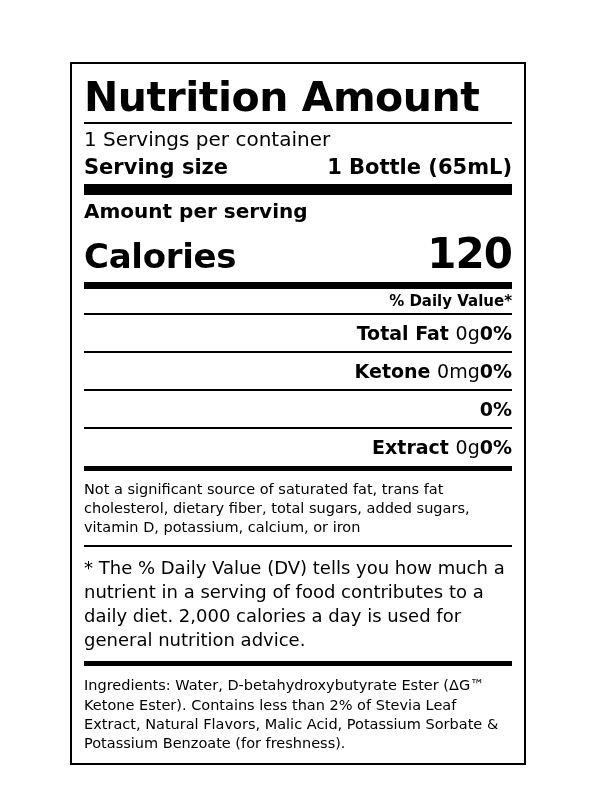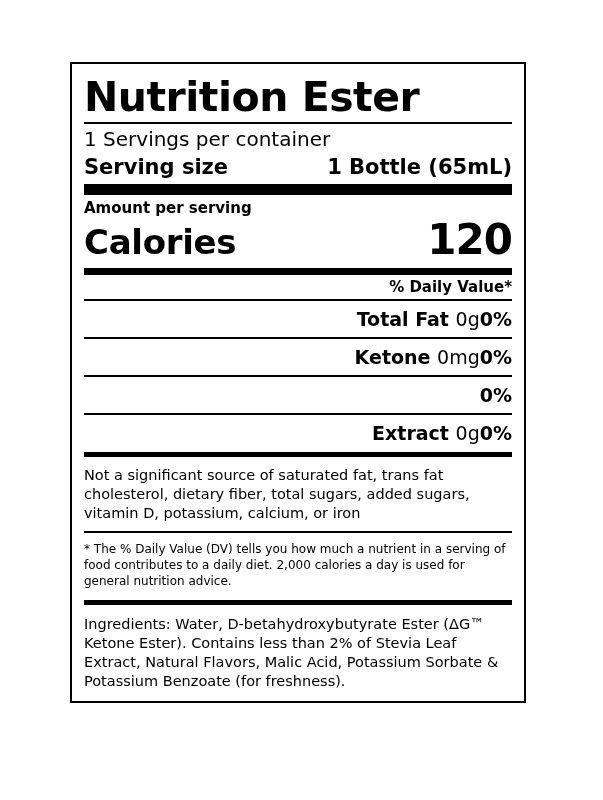--- a/index.html
+++ b/index.html
@@ -59,23 +59,23 @@
   }
   .serving-size {
     display: flex;
     justify-content: space-between;
     align-items: baseline;
     font-size: 21px;
     font-weight: bold;
     margin: 3px 0 4px 0;
   }
   .amount {
-    font-size: 15px;
+    font-size: 20px;
     font-weight: bold;
-    margin: 2px 0 0 0;
+    margin: 2px 0 8px 0;
   }
   .cal-row {
     display: flex;
     justify-content: space-between;
     align-items: baseline;
     margin: -2px 0 0 0;
   }
   .cal-label {
     font-size: 34px;
     font-weight: bold;
@@ -107,36 +107,36 @@
   }
   .nut-dv {
     font-weight: bold;
   }
   .note {
     font-size: 14.5px;
     line-height: 1.32;
     padding: 5px 0 5px 0;
   }
   .footnote {
-    font-size: 12px;
+    font-size: 18px;
     line-height: 1.32;
     padding: 6px 0 6px 0;
   }
   .ingredients {
     font-size: 14.5px;
     line-height: 1.32;
     padding: 6px 0 2px 0;
   }
 </style>
 </head>
 <body>
 
 <div class="panel">
 
-  <div class="title">Nutrition Ester</div>
+  <div class="title">Nutrition Amount</div>
 
   <div class="rule-thin"></div>
 
   <div class="servings">1 Servings per container</div>
 
   <div class="serving-size">
     <span>Serving size</span>
     <span>1 Bottle (65mL)</span>
   </div>
 

